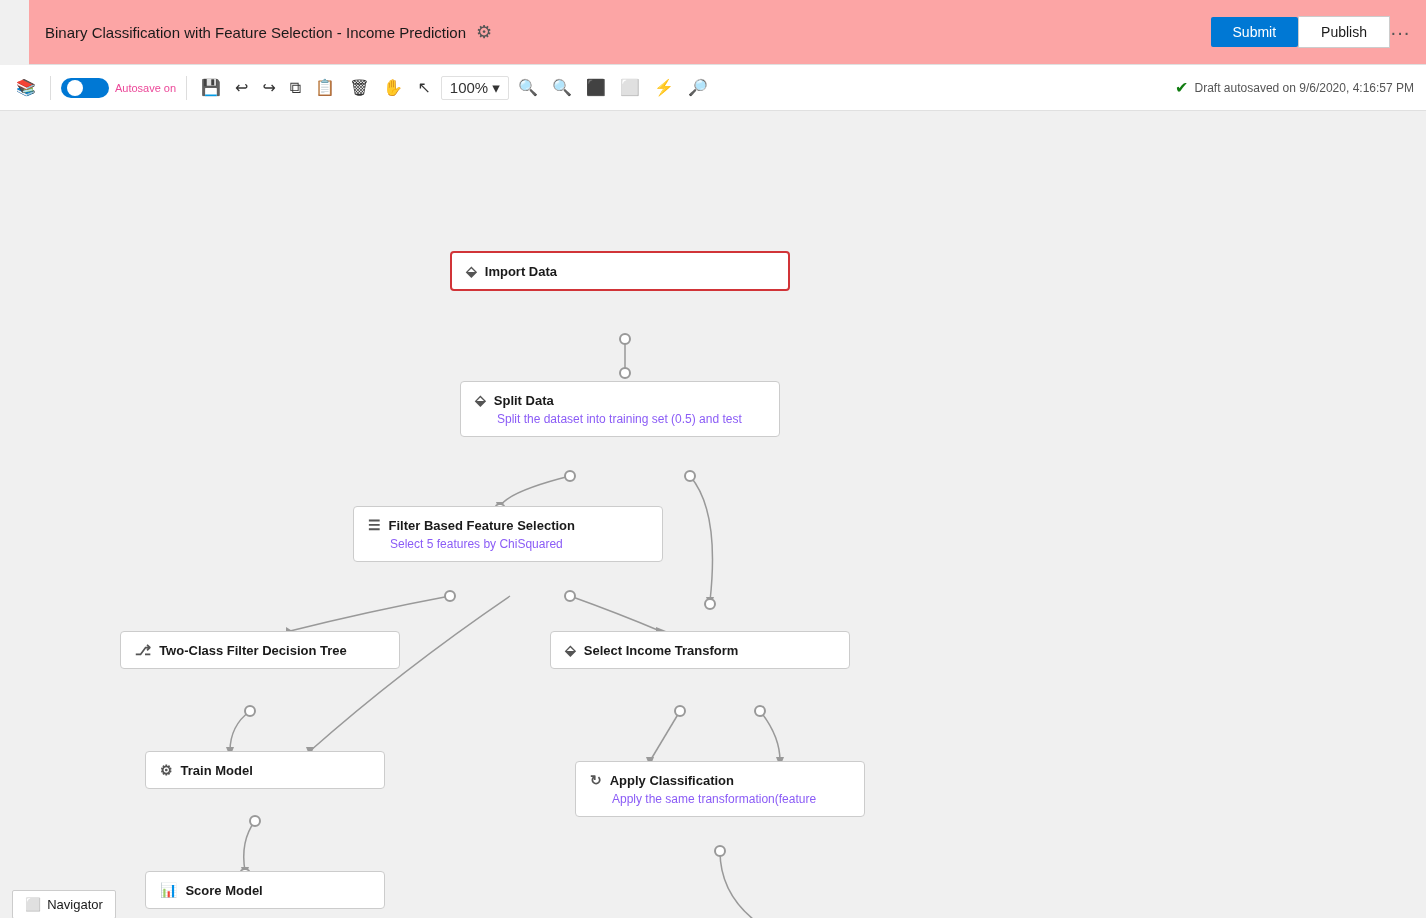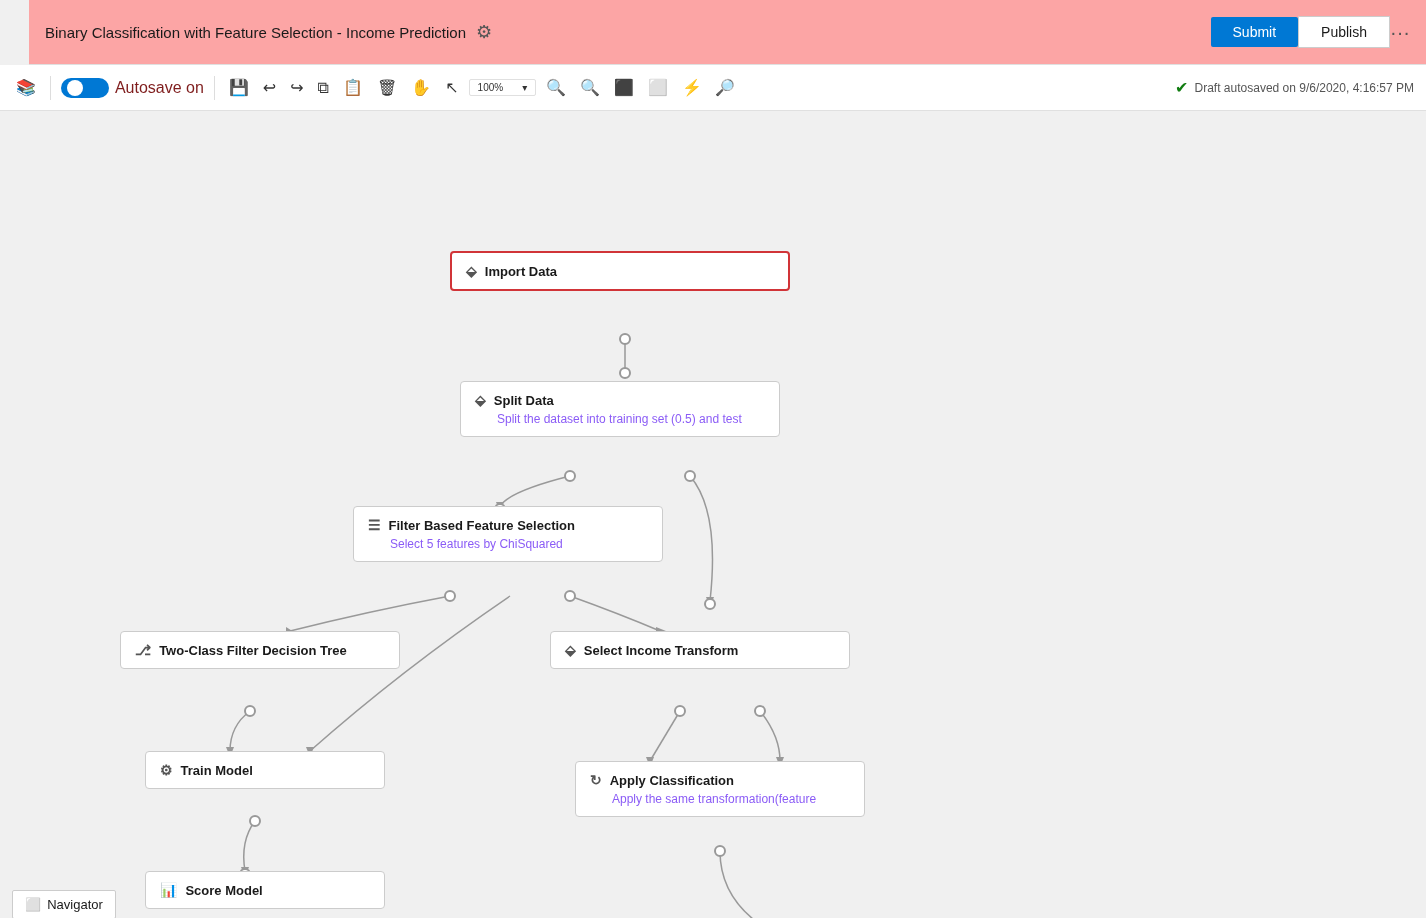--- a/index.html
+++ b/index.html
@@ -31,24 +31,24 @@
       border-bottom: 1px solid #e0e0e0; padding: 0 12px; height: 46px; gap: 6px;
     }
     .toolbar-icon { font-size: 16px; color: #333; cursor: pointer; padding: 4px; }
     .toolbar-divider { width: 1px; height: 24px; background: #ddd; margin: 0 4px; }
     .toggle-switch {
       display: flex; align-items: center; gap: 6px;
       background: #0078d4; border-radius: 12px; padding: 2px 6px;
       cursor: pointer; color: #fff; font-size: 12px; min-width: 48px;
     }
     .toggle-circle { width: 16px; height: 16px; background: #fff; border-radius: 50%; }
-    .autosave-label { font-size: 16px; color: #7f1d1d; }
+    .autosave-label { font-size: 11px; color: #ec4899; }
     .zoom-control {
-      display: flex; align-items: center; gap: 19px;
-      font-size: 10px; color: #333; cursor: pointer; border: 1px solid #e0e0e0; 
+      display: flex; align-items: center; gap: 4px;
+      font-size: 15px; color: #333; cursor: pointer; border: 1px solid #e0e0e0; 
       padding: 2px 8px; border-radius: 2px;
     }
     .status-right {
       margin-left: auto; display: flex; align-items: center; gap: 6px;
       font-size: 12px; color: #555;
     }
     .green-dot { color: #107c10; font-size: 16px; }
 
     
     #canvas {

